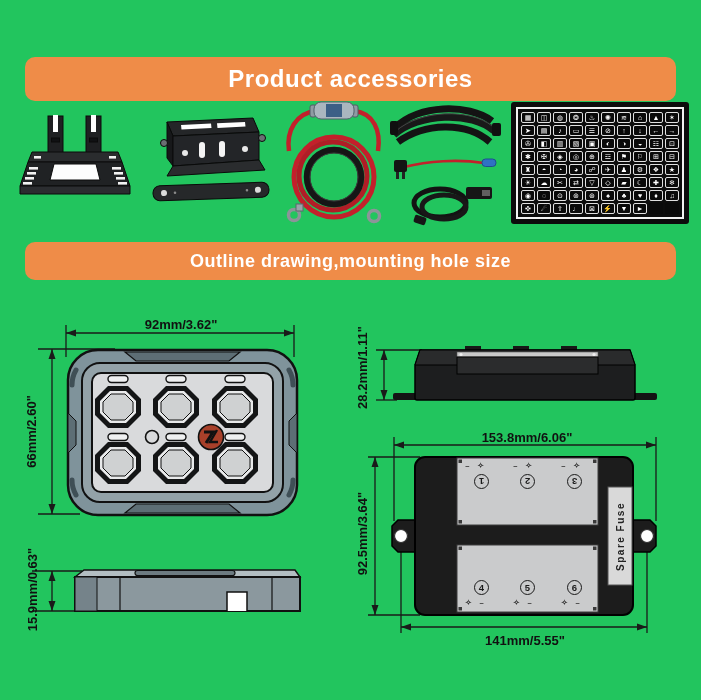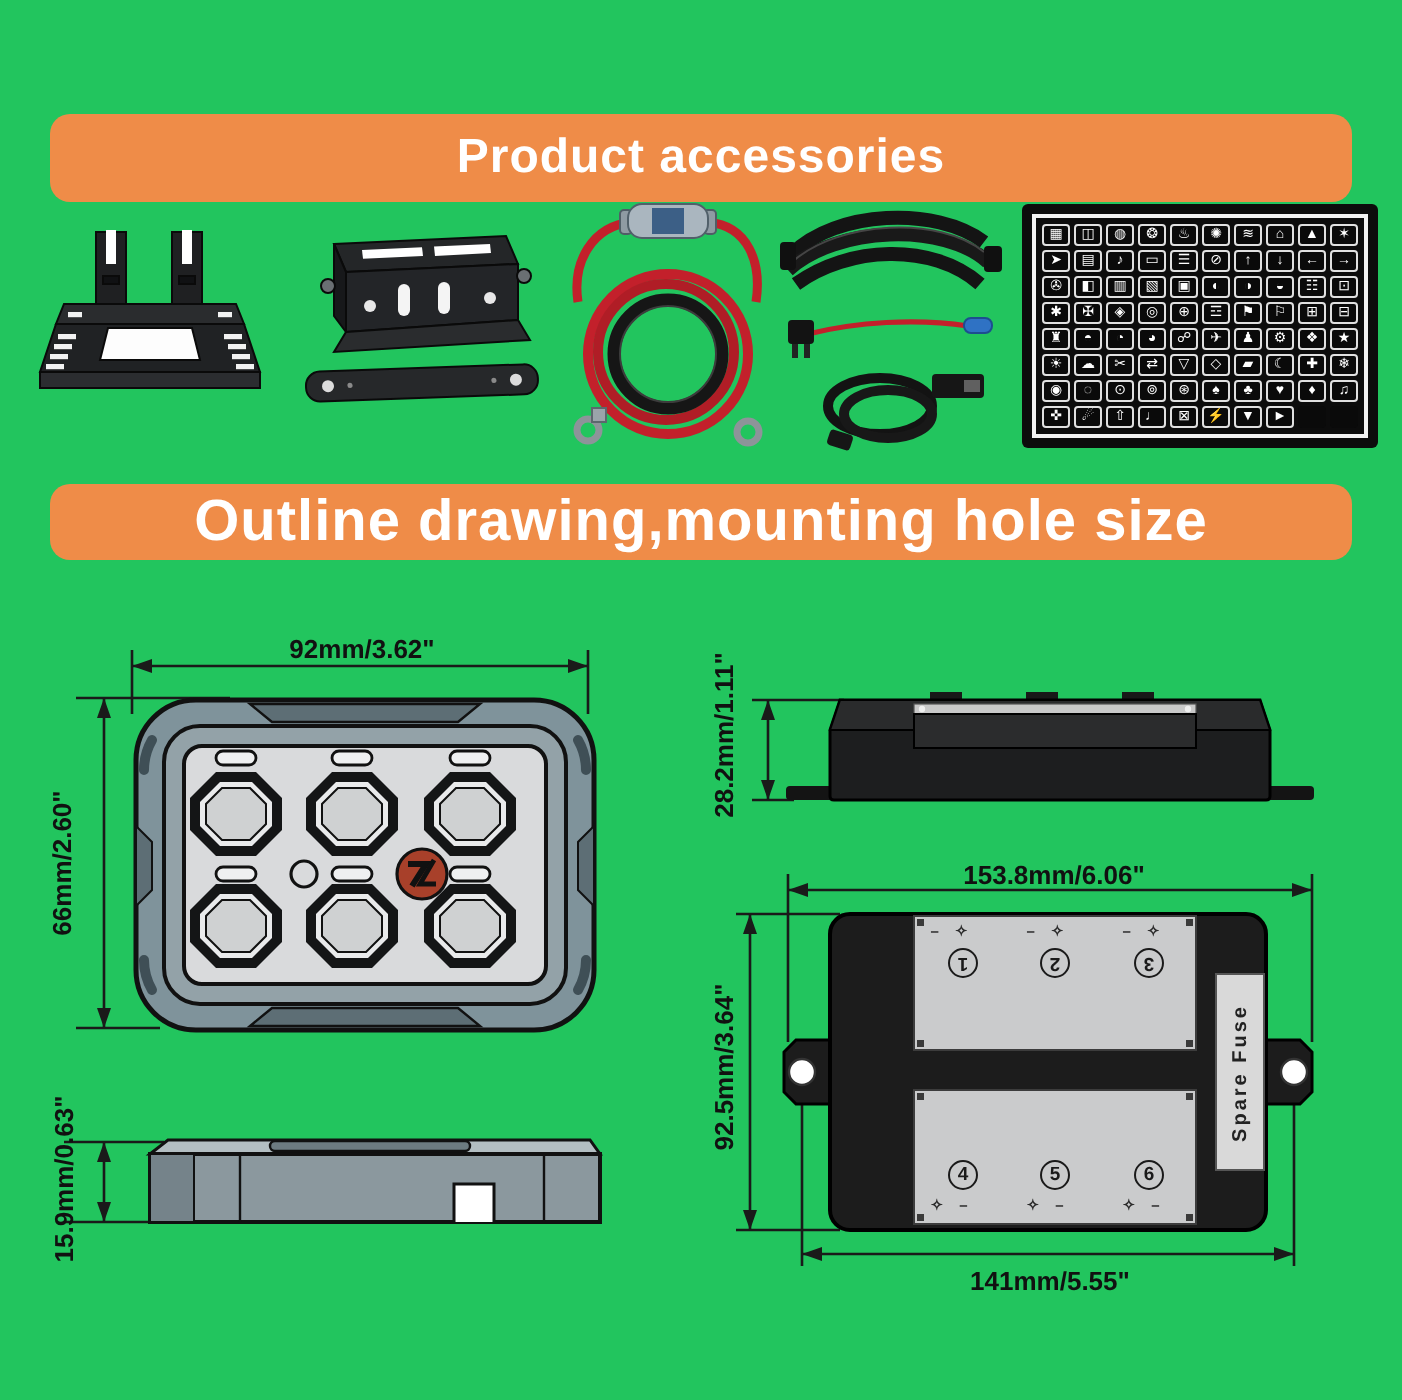--- a/index.html
+++ b/index.html
@@ -4,21 +4,21 @@
 <style>
   * { margin:0; padding:0; box-sizing:border-box; }
   html,body { background:#fff; }
   body { font-family:"Liberation Sans", sans-serif; }
   .stage { position:relative; width:701px; height:700px; background:#22c55e; overflow:hidden; }
 
   .banner { position:absolute; left:25px; width:651px; background:#ef8c48;
             border-radius:10px; display:flex; align-items:center; justify-content:center;
             color:#fff; font-weight:bold; letter-spacing:.5px; }
   .banner.b1 { top:57px; height:44px; font-size:24px; }
-  .banner.b2 { top:242px; height:38px; font-size:29px; }
+  .banner.b2 { top:242px; height:38px; font-size:18px; }
 
   .photo { position:absolute; }
 
   .sheet { position:absolute; left:511px; top:102px; width:178px; height:122px;
            background:#0c0c0c; border-radius:3px; padding:5px; }
   .sheet-inner { width:100%; height:100%; border:2px solid #f2f2f2; background:#0c0c0c;
                  padding:3px; display:grid; grid-template-columns:repeat(10,1fr);
                  grid-auto-rows:1fr; gap:2px; }
   .tile { background:#0a0a0a; border:1px solid #e0e0e0; border-radius:2px; color:#fff;
           font-size:7px; line-height:1; display:flex; align-items:center; justify-content:center;

